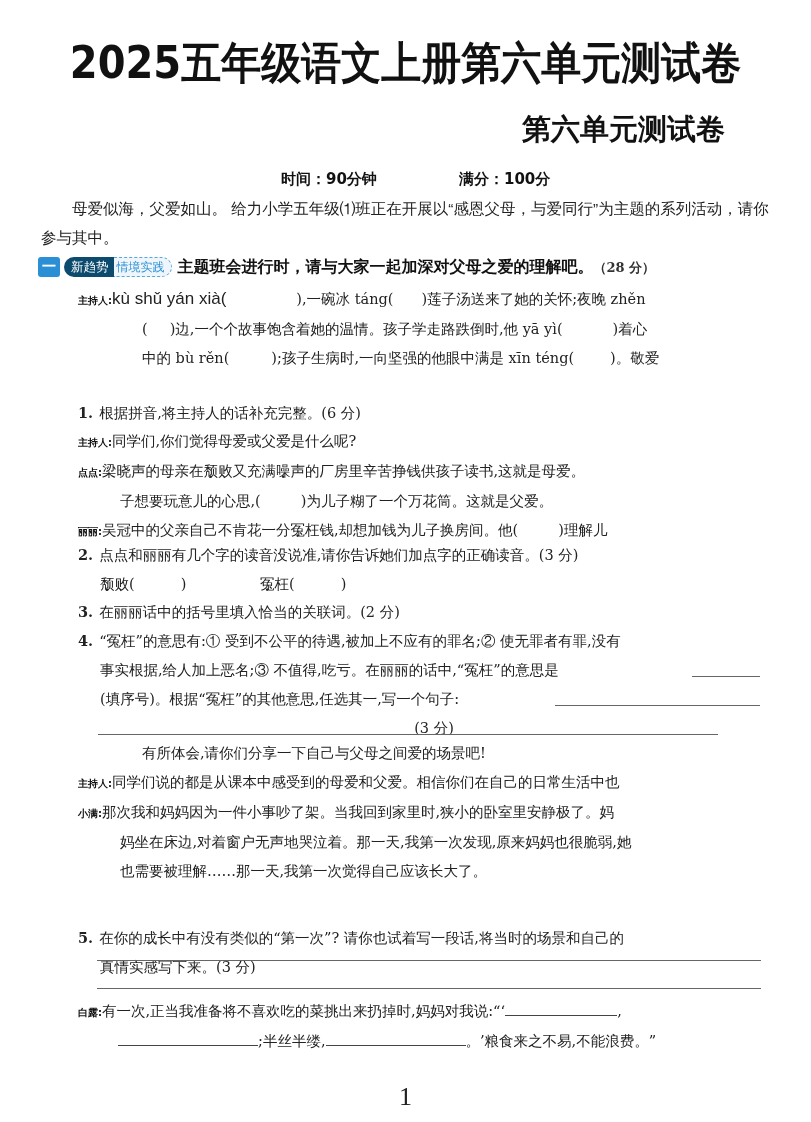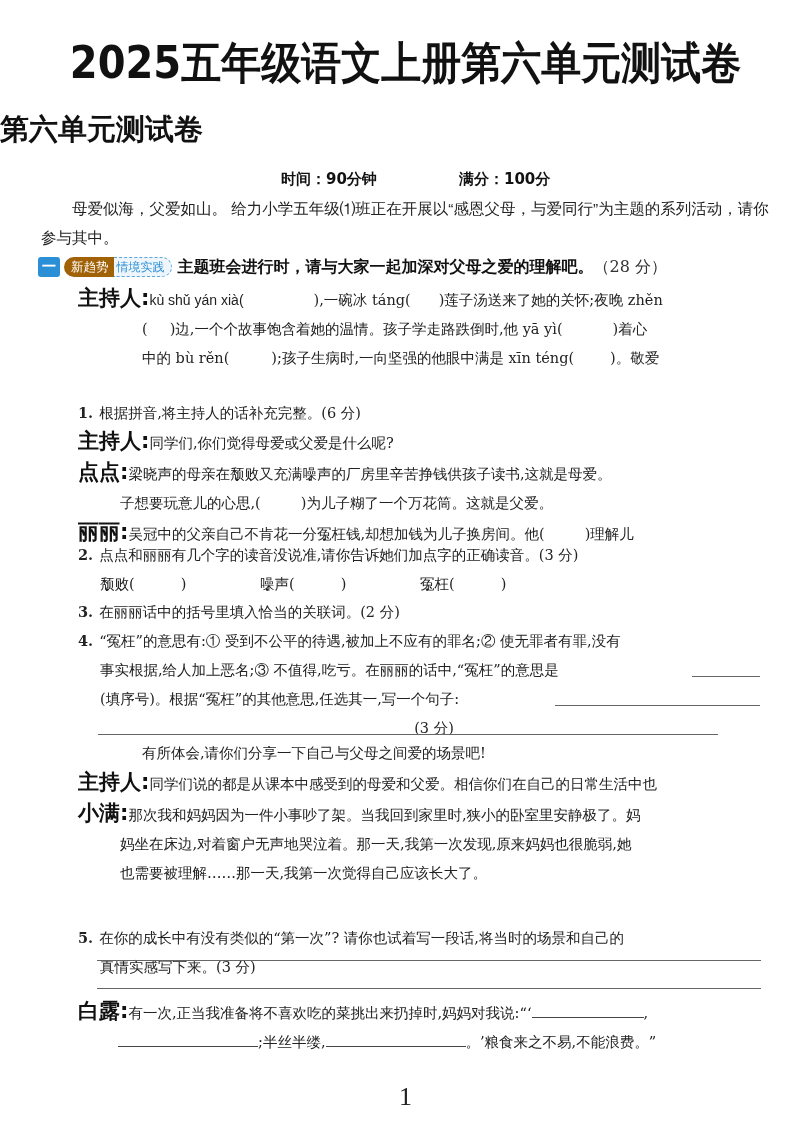--- a/index.html
+++ b/index.html
@@ -2,42 +2,42 @@
 <html><head>
 <meta charset="utf-8">
 <style>
   html, body { margin: 0; padding: 0; background: #ffffff; }
   body { width: 811px; height: 1122px; position: relative; overflow: hidden;
          font-family: "DejaVu Serif", "Liberation Serif", serif; color: #1a1a1a; }
   .abs { position: absolute; }
   .main-title { left: 0; width: 811px; top: 36px; text-align: center;
                 font-family: "DejaVu Sans", "Liberation Sans", sans-serif;
                 font-size: 40px; font-weight: bold; letter-spacing: 0px; color: #111; transform: scaleY(1.1); }
-  .sub-title { left: 0; width: 725px; top: 110px; text-align: left;
+  .sub-title { left: 0; width: 725px; top: 110px; text-align: right;
                font-family: "DejaVu Sans", "Liberation Sans", sans-serif;
                font-size: 29px; font-weight: bold; color: #111; }
   .meta { top: 170px; font-family: "DejaVu Sans", "Liberation Sans", sans-serif;
           font-size: 15px; font-weight: bold; color: #111; }
   .meta.time { left: 257px; padding-left: 24px; }
   .meta.score { left: 459px; }
   .intro { left: 41px; width: 730px; top: 194px; font-family: Liberation Sans, sans-serif;
            font-size: 15.5px; line-height: 29px; color: #222; text-indent: 2em; }
   .section-head { left: 38px; top: 255px; height: 24px; display: flex; align-items: center; gap: 4px; }
   .sec-num { width: 22px; height: 20px; background: #2b8fd6; border-radius: 3px; color: #fff;
              font-family: "DejaVu Sans", sans-serif; font-size: 14px; font-weight: bold;
              display: flex; align-items: center; justify-content: center; }
-  .tag-new { background: #a16207; color: #fff; border-radius: 10px 0 0 10px; padding: 1px 5px 1px 7px;
+  .tag-new { background: #0c4a6e; color: #fff; border-radius: 10px 0 0 10px; padding: 1px 5px 1px 7px;
              font-family: "DejaVu Sans", sans-serif; font-size: 12.5px; height: 18px; line-height: 18px; }
   .tag-ctx { border: 1px dashed #5aa7dc; border-left: none; border-radius: 0 10px 10px 0; color: #2b8fd6;
              padding: 0 6px 0 3px; font-size: 12px; height: 18px; line-height: 18px; margin-left: -4px; background: #eef6fc; }
   .sec-title { font-family: "DejaVu Sans", sans-serif; font-size: 16px; font-weight: bold; color: #111; margin-left: 2px; }
-  .sec-points { font-size: 16px; color: #333; font-weight: normal; font-family: "DejaVu Serif", serif; }
+  .sec-points { font-size: 13px; color: #333; font-weight: bold; font-family: "DejaVu Serif", serif; }
   .para { left: 78px; width: 690px; font-size: 14.5px; line-height: 29px; color: #222; }
-  .speaker { font-family: "DejaVu Sans", sans-serif; font-weight: bold; font-size: 21px; color: #111; }
-  .py { font-family: "Liberation Sans", "DejaVu Sans", sans-serif; font-size: 14px; }
+  .speaker { font-family: "DejaVu Sans", sans-serif; font-weight: bold; font-size: 10px; color: #111; }
+  .py { font-family: "Liberation Sans", "DejaVu Sans", sans-serif; font-size: 17px; }
   .blank { display: inline-block; }
   .q { left: 78px; width: 690px; font-size: 14.5px; line-height: 29px; color: #222; }
   .qnum { font-family: "DejaVu Serif", serif; font-weight: bold; margin-right: 6px; }
   .indent { padding-left: 22px; }
   .ul { display: inline-block; border-bottom: 1px solid #444; height: 14px; vertical-align: baseline; }
   .line { position: absolute; height: 1px; background: #666; }
   .dotted { position: relative; }
   .dotted::after { content: "·"; position: absolute; left: 50%; bottom: -13px; transform: translateX(-50%); font-weight: bold; font-size: 14px; }
   .pagenum { left: 0; width: 811px; top: 1082px; text-align: center; font-size: 26px; color: #222; font-family: "Liberation Serif", serif; }
 </style>
@@ -72,21 +72,20 @@
   <div><span class="speaker">主持人:</span><span>同学们,你们觉得母爱或父爱是什么呢?</span></div>
   <div><span class="speaker">点点:</span><span>梁晓声的母亲在</span><span class="dotted">颓</span><span>败又充满</span><span class="dotted">噪</span><span>声的厂房里辛苦挣钱供孩子读书,这就是母爱。</span></div>
   <div style="padding-left:42px"><span>子想要玩意儿的心思,(</span><span class="blank" style="width:40px"></span><span>)为儿子糊了一个万花筒。这就是父爱。</span></div>
   <div><span class="speaker">丽丽:</span><span>吴冠中的父亲自己不肯花一分</span><span class="dotted">冤</span><span>枉钱,却想加钱为儿子换房间。他(</span><span class="blank" style="width:40px"></span><span>)理解儿</span></div>
 </div>
 
 <div class="abs q" style="top:540px;">
   <div><span class="qnum">2.</span><span>点点和丽丽有几个字的读音没说准,请你告诉她们加点字的正确读音。(3 分)</span></div>
   <div class="indent" style="display:flex; gap:0;">
     <span style="width:160px"><span class="dotted">颓</span><span>败(</span><span class="blank" style="width:46px"></span><span>)</span></span>
-    <span style="width:160px"><span class="dotted">噪</span><span>声(</span><span class="blank" style="width:46px"></span><span>)</span></span>
     <span style="width:160px"><span class="dotted">冤</span><span>枉(</span><span class="blank" style="width:46px"></span><span>)</span></span>
   </div>
 </div>
 
 <div class="abs q" style="top:597px;">
   <span class="qnum">3.</span><span>在丽丽话中的括号里填入恰当的关联词。(2 分)</span>
 </div>
 
 <div class="abs q" style="top:626px;">
   <div><span class="qnum">4.</span><span>“冤枉”的意思有:① 受到不公平的待遇,被加上不应有的罪名;② 使无罪者有罪,没有</span></div>

